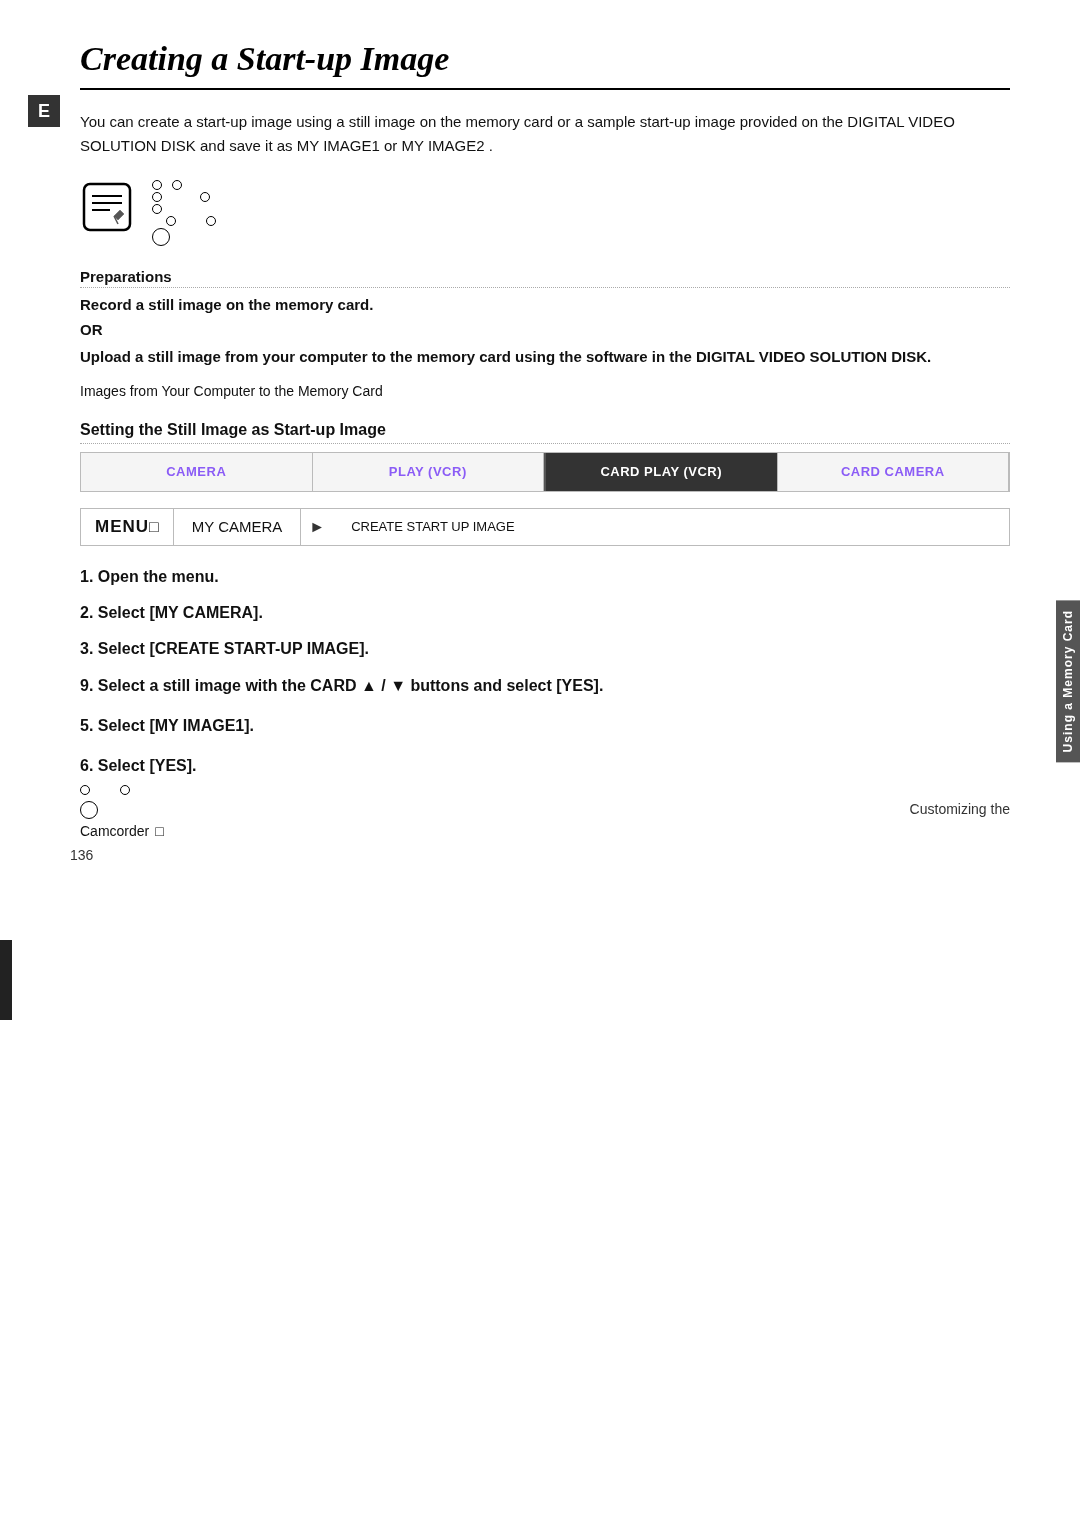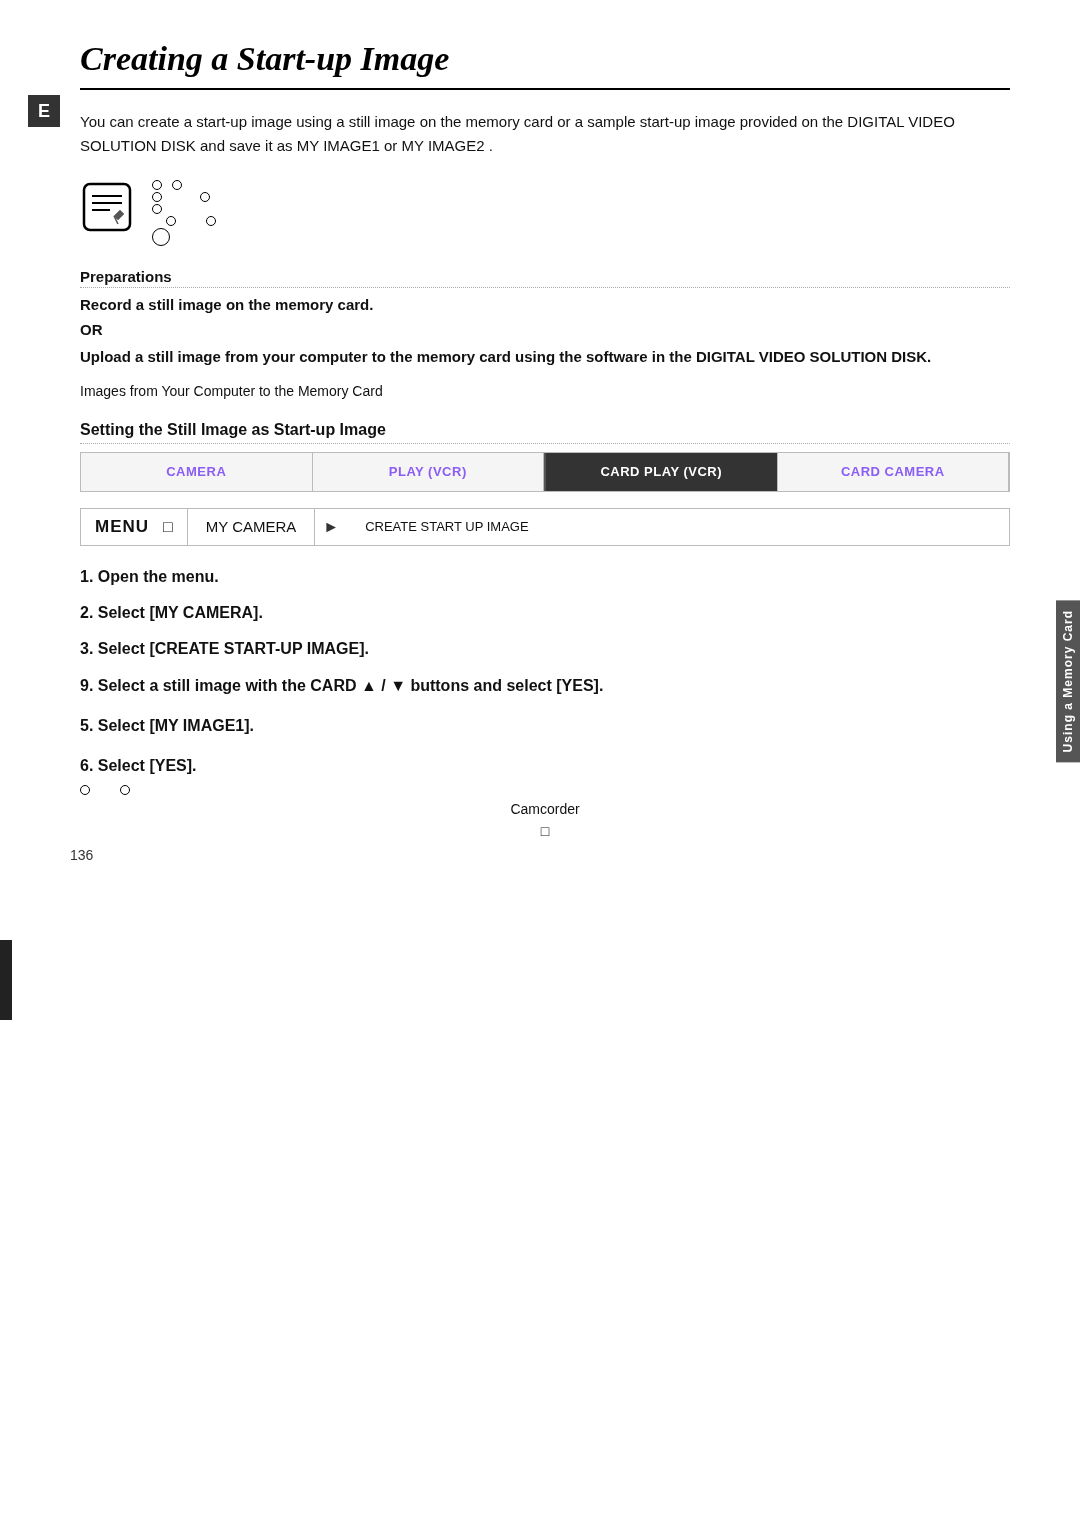--- a/index.html
+++ b/index.html
@@ -171,21 +171,21 @@
       display: flex;
       align-items: center;
       gap: 0;
       margin-bottom: 20px;
       border: 1px solid #bbb;
       height: 38px;
     }
     .menu-label-box {
       display: flex;
       align-items: center;
-      gap: 14px;
+      gap: 0;
       padding: 0 14px;
       border-right: 1px solid #bbb;
       height: 100%;
     }
     .menu-word {
       font-family: 'Arial Black', Arial, sans-serif;
       font-weight: 900;
       font-size: 17px;
       letter-spacing: 1px;
     }
@@ -243,24 +243,23 @@
       align-items: flex-start;
       justify-content: space-between;
       margin-bottom: 2px;
     }
     .customizing-right {
       font-size: 14px;
       color: #333;
     }
     .camcorder-row {
       display: flex;
-      align-items: center;
+      align-items: flex-start;
       gap: 6px;
       font-size: 14px;
-      flex-direction: column;
     }
     .page-number {
       position: absolute;
       bottom: 30px;
       left: 70px;
       font-size: 14px;
       color: #333;
     }
     .sidebar-label {
       position: absolute;
@@ -370,20 +369,26 @@
   </ul>
 
   <div class="select-yes-section">
     <p class="select-yes-label">6.  Select [YES].</p>
     <div class="bottom-circles">
       <div class="circle-row" style="margin-bottom:6px;">
         <span class="circle"></span>
         <span style="display:inline-block;width:10px;"></span>
         <span class="circle"></span>
       </div>
+      <div class="customizing-row">
+        <div class="circle-row">
+          <span class="circle large"></span>
+        </div>
+        <span class="customizing-right">Customizing the</span>
+      </div>
     </div>
     <div class="camcorder-row">
       <span>Camcorder</span>
       <span>□</span>
     </div>
   </div>
 
   <div class="page-number">136</div>
 
   <div class="sidebar-label">Using a Memory Card</div>

